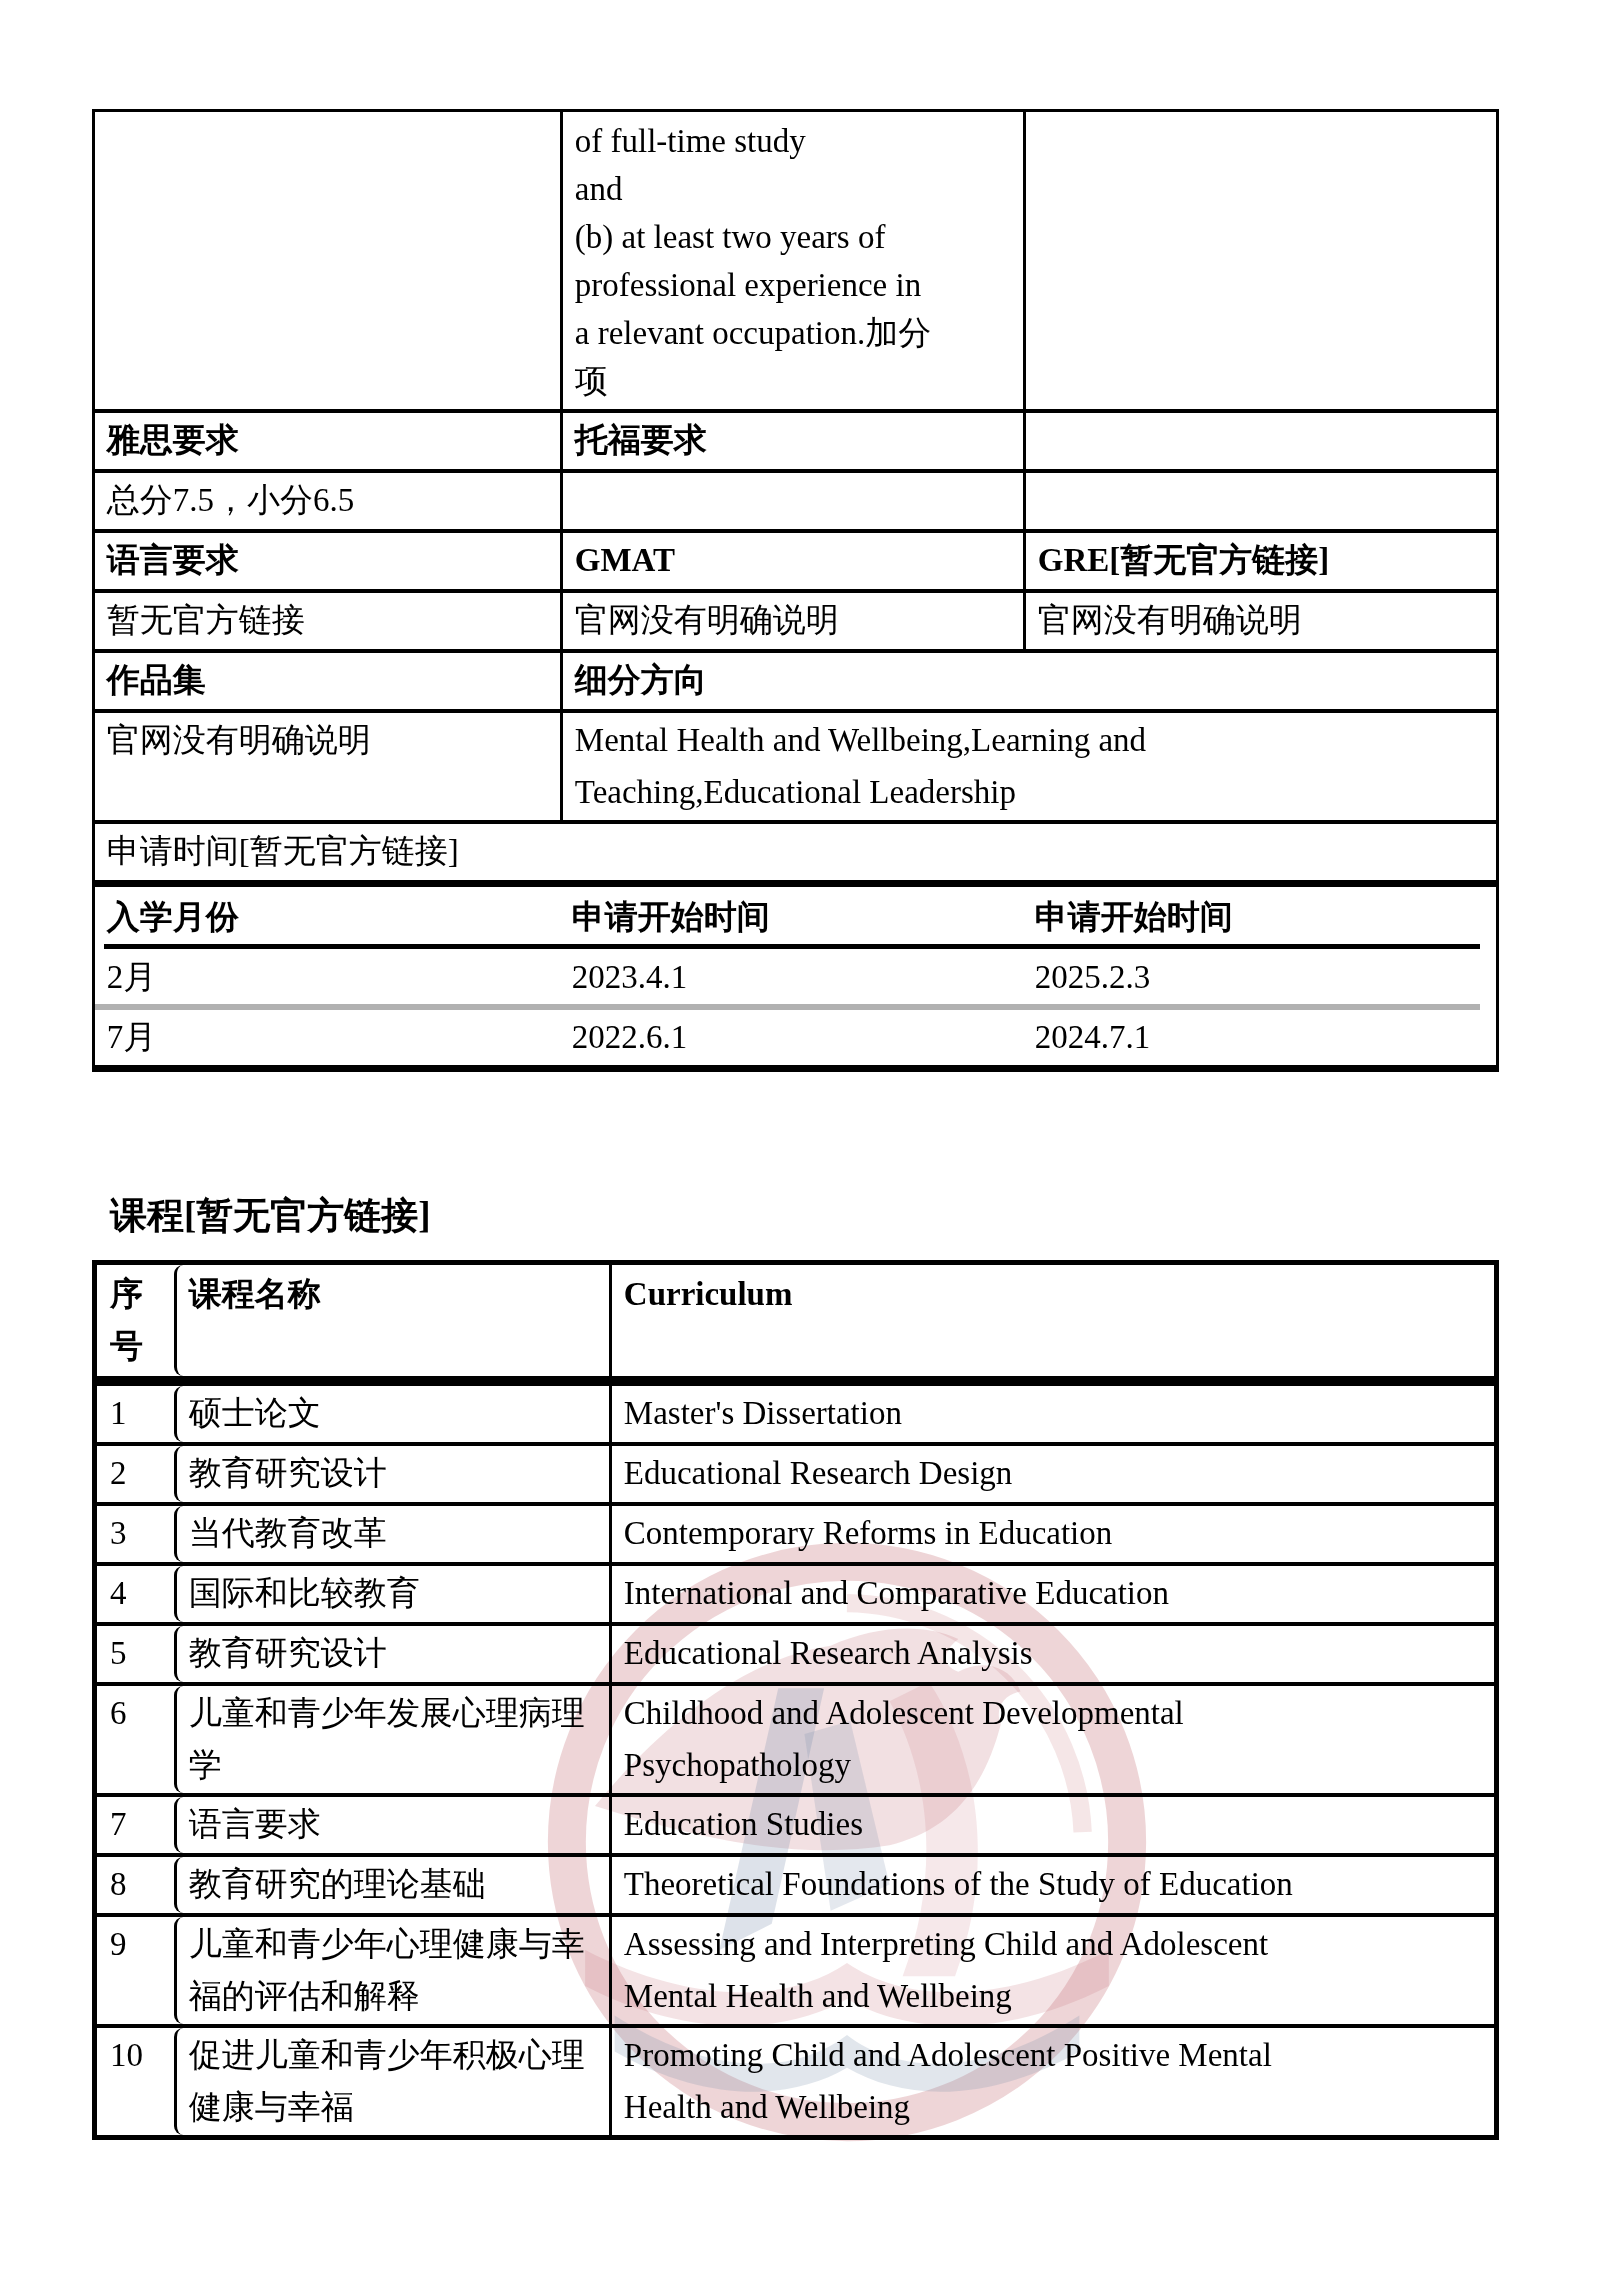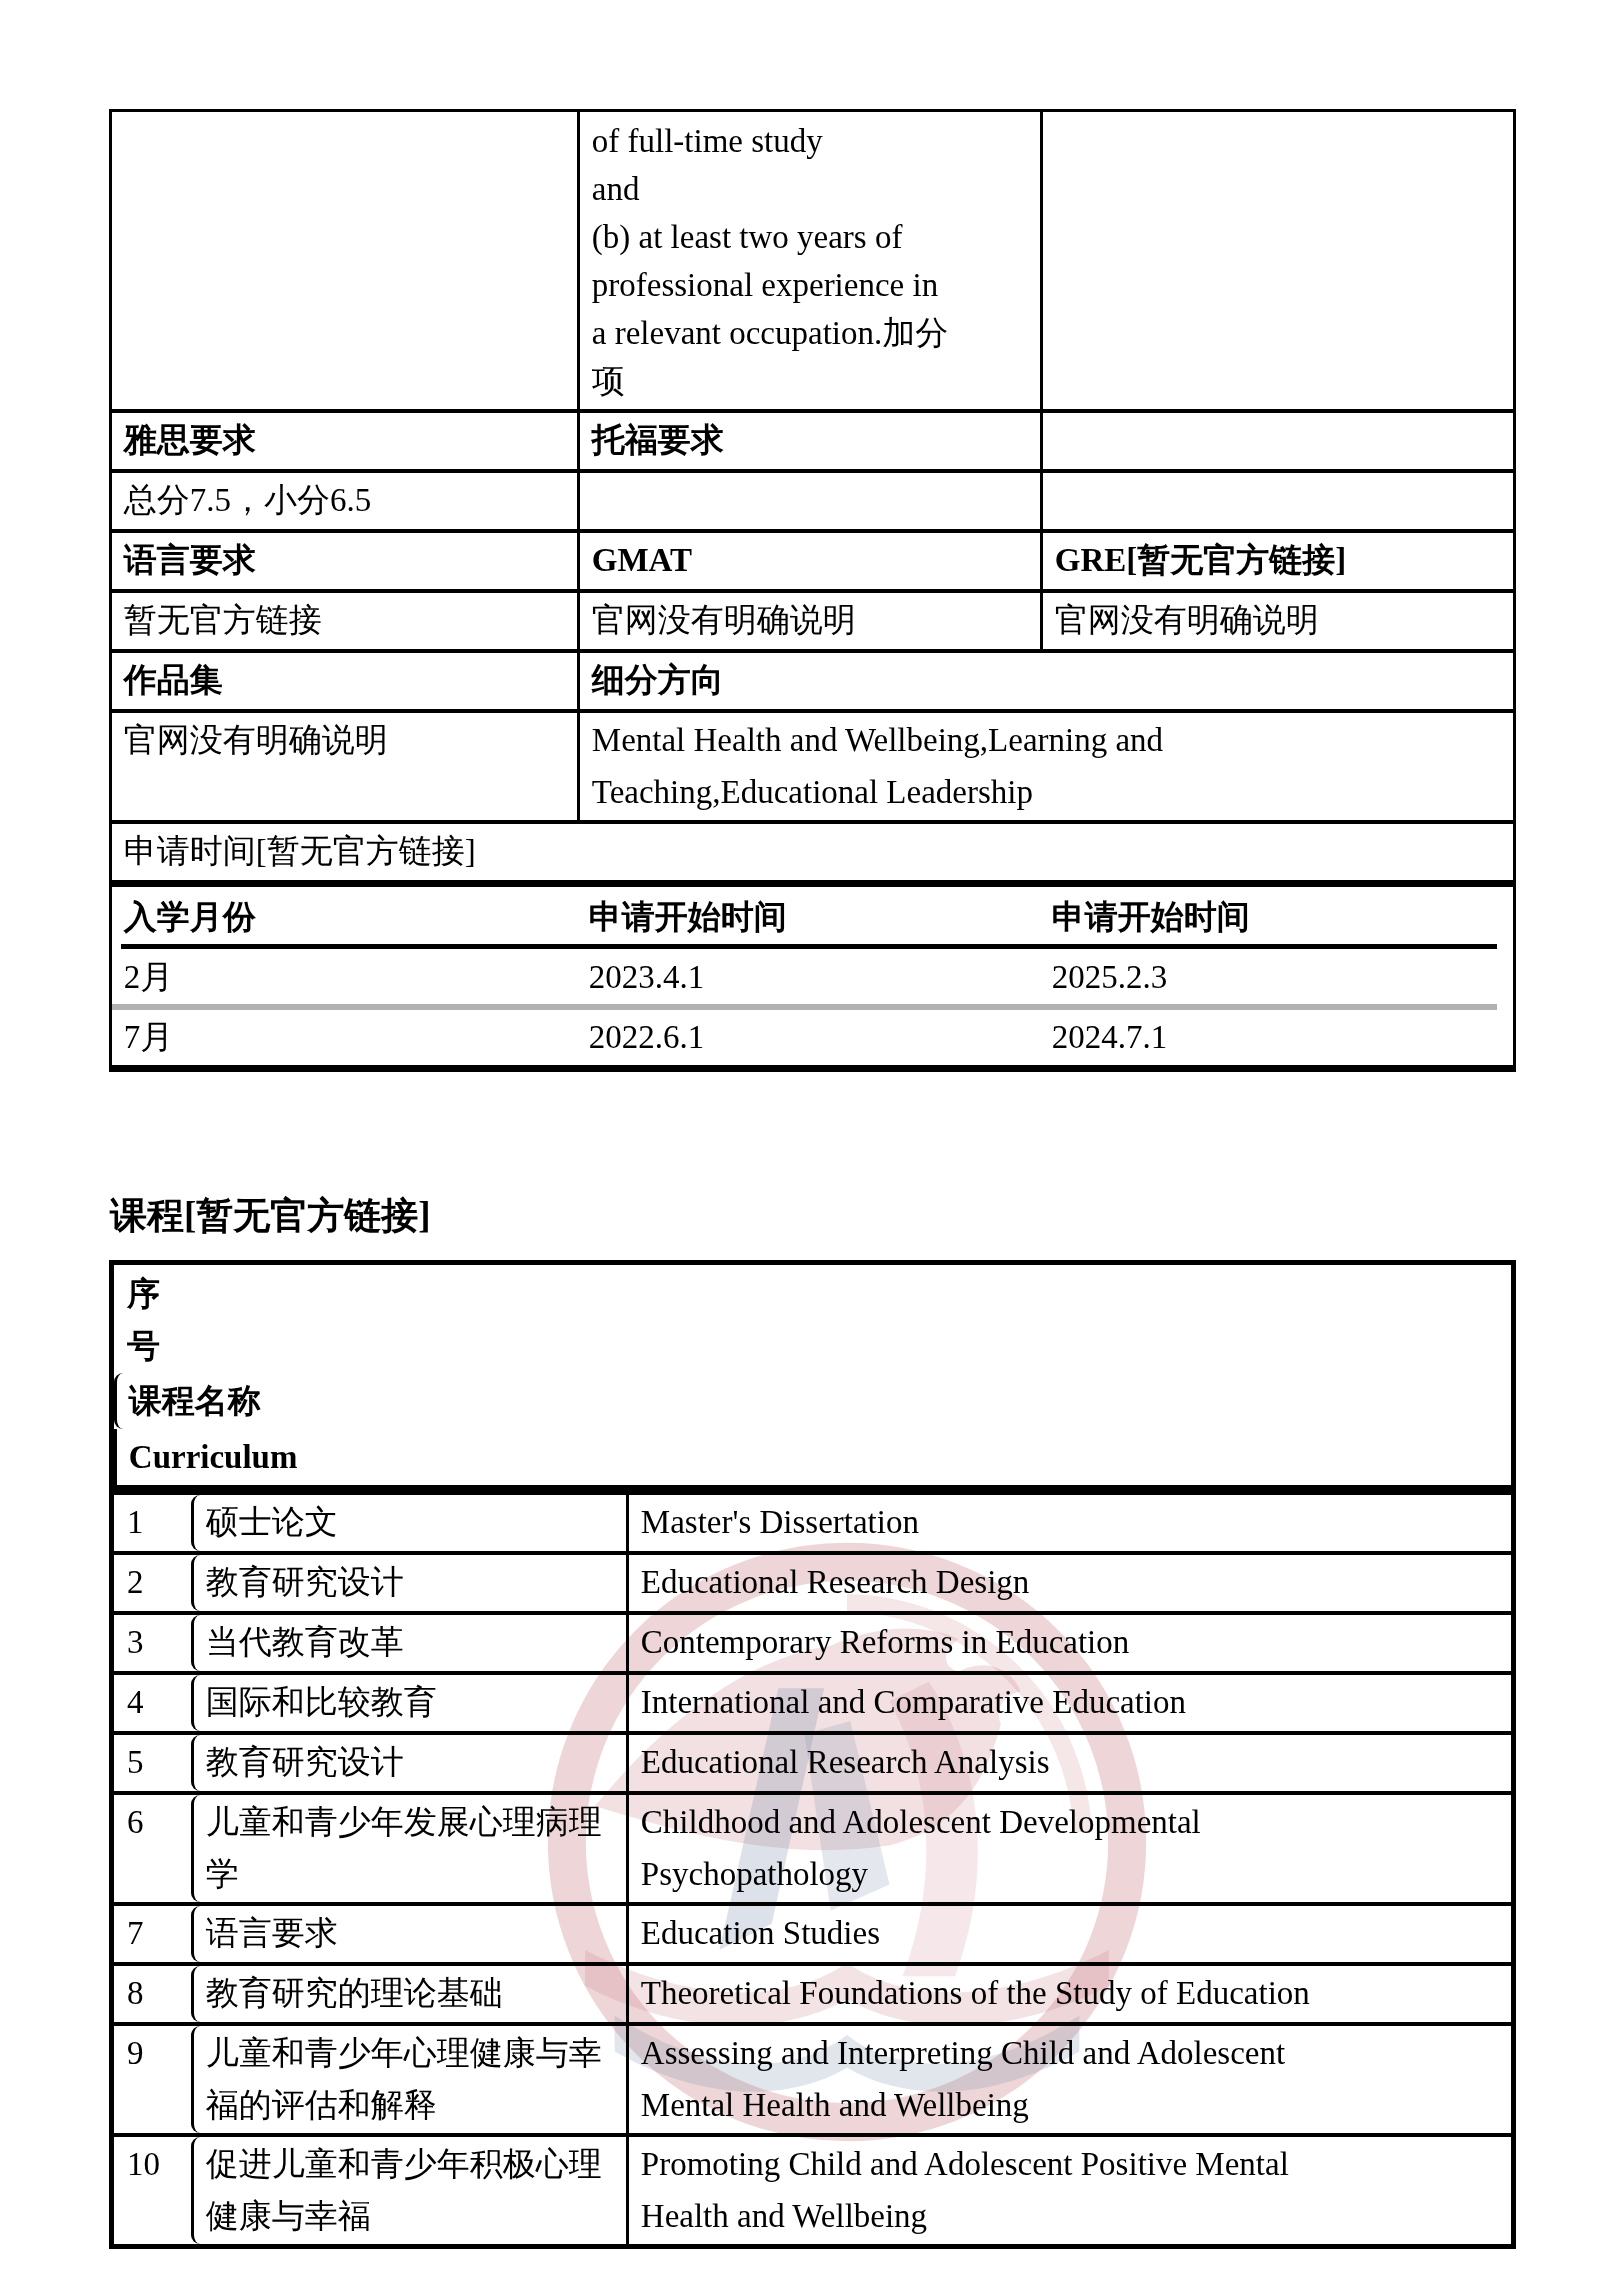--- a/index.html
+++ b/index.html
@@ -5,21 +5,21 @@
   html,body { margin:0; padding:0; background:#888; }
   .page {
     position:relative;
     width:1623px; height:2295px;
     background:#ffffff;
     font-family:"Liberation Serif","DejaVu Serif",serif;
     color:#000;
     overflow:hidden;
   }
   .wm { position:absolute; left:523px; top:1518px; width:648px; height:648px; z-index:0; }
-  .tbl { position:absolute; left:109px; width:1407px; box-sizing:border-box; z-index:1; background:transparent; }
+  .tbl { position:absolute; left:92px; width:1407px; box-sizing:border-box; z-index:1; background:transparent; }
   .t1 { top:109px; border:3.9px solid #000; border-bottom-width:7.9px; }
   .t2 { top:1260px; border:5.2px solid #000; }
   .row { display:flex; align-items:stretch; }
   .row + .row, .sep-top { border-top:4.6px solid #000; }
   .cell {
     box-sizing:border-box;
     padding:1.3px 11.8px;
     font-size:33px;
     line-height:52px;
     white-space:pre-line;
@@ -39,21 +39,21 @@
   .sched .row { border-top:none;align-items:flex-end; }
   .sched .cell { min-height:52px; }
   .sched-h .cell { min-height:56px; padding-top:3.9px; }
   .hline { height:5.2px; background:#000; margin:0 15.7px 0 9.2px; }
   .gline { height:5.9px; margin:0 15.7px 0 0; }
   
   .heading { position:absolute; left:110px; top:1186px; font-size:37px; font-weight:700; line-height:59px; z-index:1; }
   .t2 .c1 { width:77px; padding-left:13px; padding-right:9.2px; }
   .t2 .c2 { width:435px;border-radius:9px; }
   .t2 .c3 { flex:1; }
-  .t2 .hdr { min-height:111px; border-bottom:2px solid #000;flex-direction:column; }
+  .t2 .hdr { min-height:111px; border-bottom:2px solid #000; }
   .t2 .hdr .cell { padding-top:2.6px; }
 </style>
 </head>
 <body>
 
 <div class="page">
 
   <svg class="wm" viewBox="0 0 990 990" aria-hidden="true">
     <circle cx="495" cy="495" r="428" fill="none" stroke="rgba(198,115,124,0.30)" stroke-width="58"></circle>
     <path d="M 495 130 A 365 365 0 0 1 855 480" fill="none" stroke="rgba(198,115,124,0.18)" stroke-width="28"></path>

